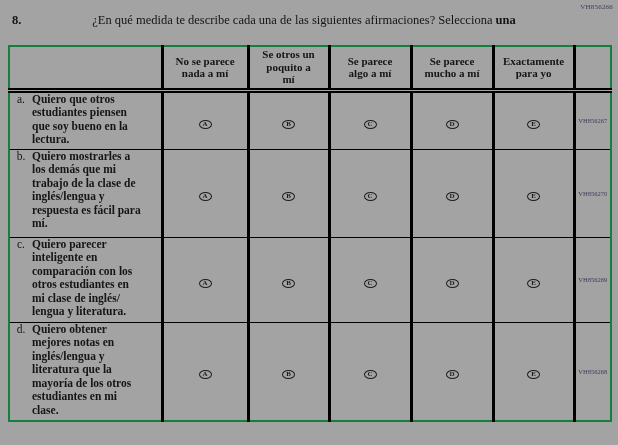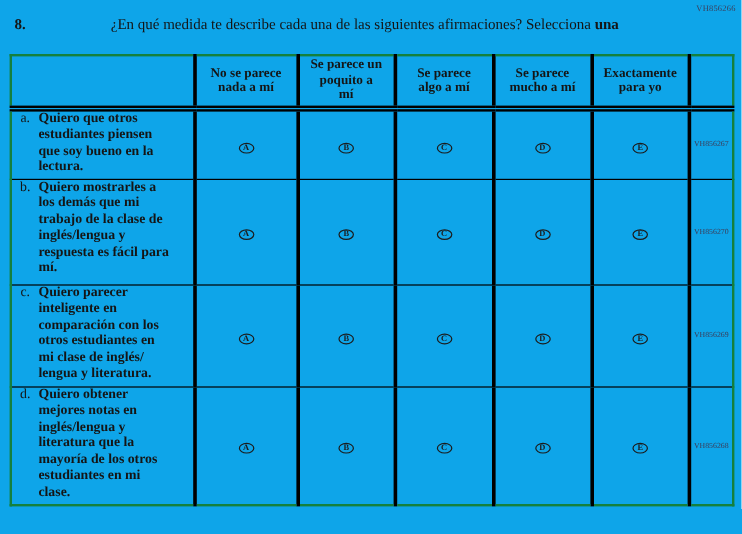--- a/index.html
+++ b/index.html
@@ -1,20 +1,20 @@
 <!DOCTYPE html>
 <html><head>
 <meta charset="utf-8">
 <style>
   html, body { margin: 0; padding: 0; background: #ffffff; }
   .page {
     position: relative;
     width: 618px;
     height: 445px;
-    background: #0ea5e9;
+    background: #a3a3a3;
     font-family: "Liberation Serif", serif;
     color: #151515;
     overflow: hidden;
   }
   .top-code {
     position: absolute;
     top: 3px;
     right: 5px;
     font-size: 7px;
     letter-spacing: 0.2px;
@@ -127,21 +127,21 @@
       <col style="width:82px">
       <col style="width:82px">
       <col style="width:81px">
       <col style="width:37px">
     </colgroup>
     <thead>
       <tr>
         <th></th>
         <th>No se parece
 nada a mí</th>
-        <th>Se parece un
+        <th>Se otros un
 poquito a
 mí</th>
         <th>Se parece
 algo a mí</th>
         <th>Se parece
 mucho a mí</th>
         <th>Exactamente
 para yo</th>
         <th></th>
       </tr>

